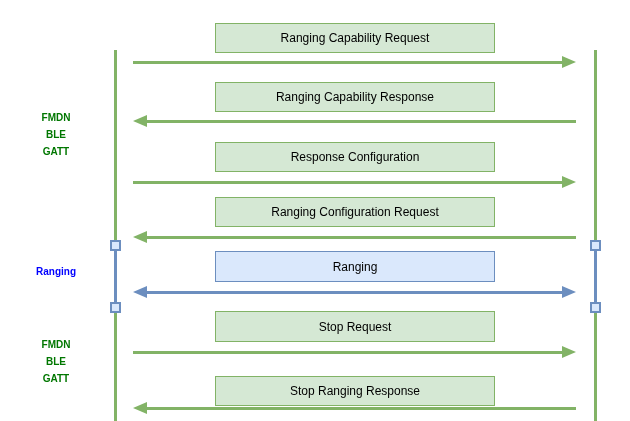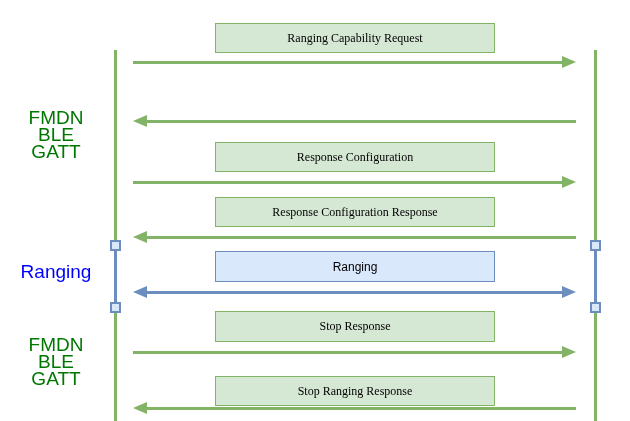--- a/index.html
+++ b/index.html
@@ -32,21 +32,21 @@
   .node{
     position:absolute;width:11px;height:11px;box-sizing:border-box;
     background:var(--blue-fill);border:2px solid var(--blue-stroke);
   }
   
   .box{
     position:absolute;left:215px;width:280px;height:30px;box-sizing:border-box;
     display:flex;align-items:center;justify-content:center;
     font-size:12px;color:var(--msg-text);text-align:center;
   }
-  .box.green{background:var(--green-fill);border:1.5px solid var(--green-stroke);font-family:Liberation Serif, serif;}
+  .box.green{background:var(--green-fill);border:1.5px solid var(--green-stroke);}
   .box.blue{background:var(--blue-fill);border:1.5px solid var(--blue-stroke);}
   
   .arrow{position:absolute;left:133px;width:443px;height:12px;}
   .arrow .shaft{position:absolute;top:4.5px;height:3px;left:0;right:0;}
   .arrow.right .shaft{right:11px;}
   .arrow.left .shaft{left:11px;}
   .arrow.both .shaft{left:11px;right:11px;}
   .arrow.green .shaft{background:var(--green-stroke);}
   .arrow.blue .shaft{background:var(--blue-stroke);}
   .head{position:absolute;width:0;height:0;top:0;
@@ -55,21 +55,21 @@
   .head.h-left{left:0;border-right:14px solid;}
   .arrow.green .head{border-left-color:var(--green-stroke);border-right-color:var(--green-stroke);}
   .arrow.blue .head{border-left-color:var(--blue-stroke);border-right-color:var(--blue-stroke);}
   .arrow.green .head.h-right{border-right-color:transparent;}
   .arrow.green .head.h-left{border-left-color:transparent;}
   .arrow.blue .head.h-right{border-right-color:transparent;}
   .arrow.blue .head.h-left{border-left-color:transparent;}
   
   .phase{
     position:absolute;left:11px;width:90px;
-    text-align:center;font-size:19px;font-weight:normal;line-height:17px;
+    text-align:center;font-size:10px;font-weight:bold;line-height:17px;
   }
   .phase.green{color:var(--green-text);}
   .phase.blue{color:var(--blue-text);}
   .phase span{display:block;}
 </style>
 </head>
 <body>
 
 <div class="diagram">
 
@@ -98,52 +98,55 @@
   </div>
 
   <div class="box green" style="top:23px">
     <span>Ranging Capability Request</span>
   </div>
   <div class="arrow green right" style="top:56px">
     <div class="shaft"></div>
     <div class="head h-right"></div>
   </div>
 
+  <div class="box green" style="top:82px">
+    <span>Ranging Capability Response</span>
+  </div>
   <div class="arrow green left" style="top:115px">
     <div class="shaft"></div>
     <div class="head h-left"></div>
   </div>
 
   <div class="box green" style="top:142px">
     <span>Response Configuration</span>
   </div>
   <div class="arrow green right" style="top:176px">
     <div class="shaft"></div>
     <div class="head h-right"></div>
   </div>
 
   <div class="box green" style="top:197px">
-    <span>Response Configuration Response</span>
+    <span>Ranging Configuration Request</span>
   </div>
   <div class="arrow green left" style="top:231px">
     <div class="shaft"></div>
     <div class="head h-left"></div>
   </div>
 
   <div class="box blue" style="top:251px;height:31px">
     <span>Ranging</span>
   </div>
   <div class="arrow blue both" style="top:286px">
     <div class="shaft"></div>
     <div class="head h-left"></div>
     <div class="head h-right"></div>
   </div>
 
   <div class="box green" style="top:311px;height:31px">
-    <span>Stop Response</span>
+    <span>Stop Request</span>
   </div>
   <div class="arrow green right" style="top:346px">
     <div class="shaft"></div>
     <div class="head h-right"></div>
   </div>
 
   <div class="box green" style="top:376px">
     <span>Stop Ranging Response</span>
   </div>
   <div class="arrow green left" style="top:402px">

